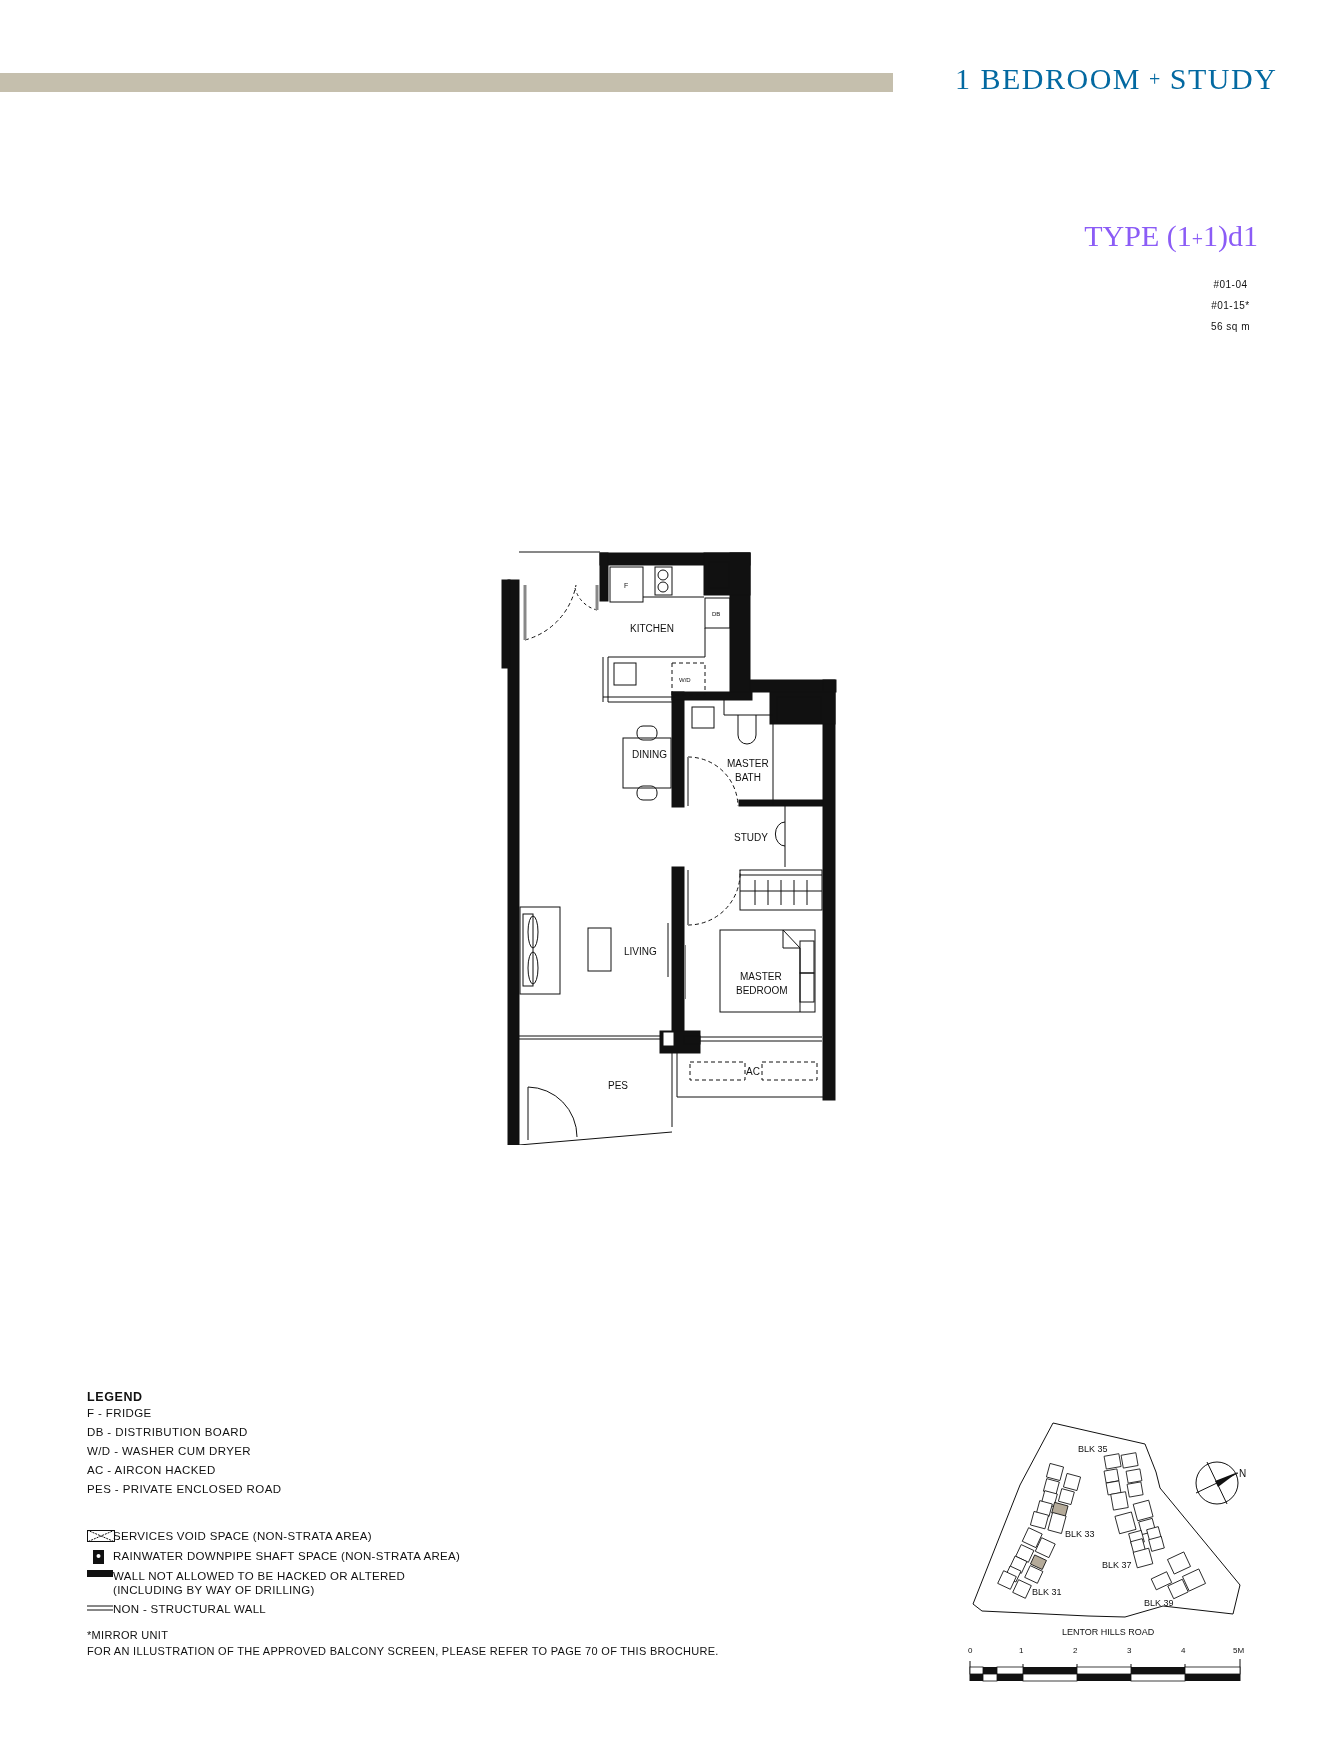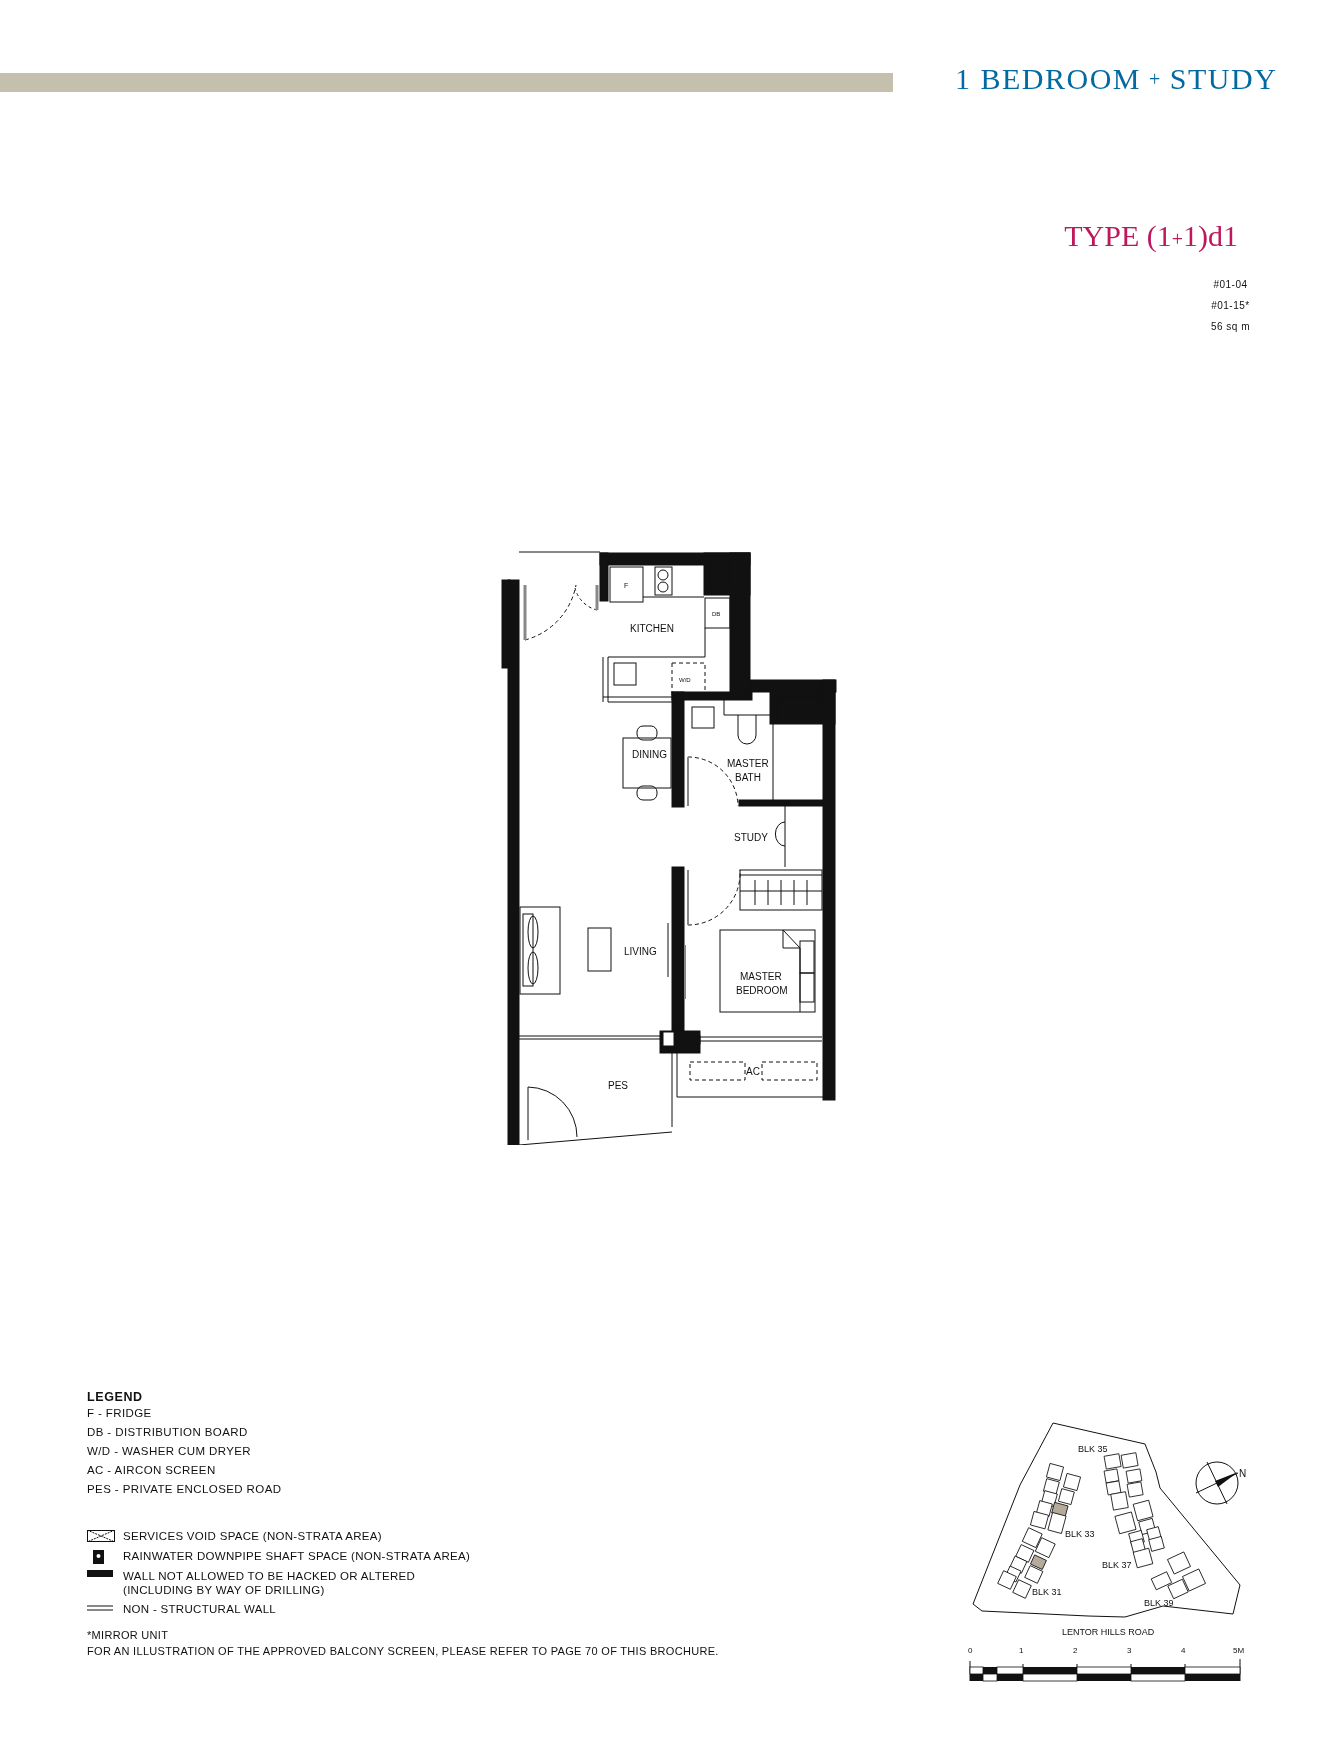--- a/index.html
+++ b/index.html
@@ -1,30 +1,30 @@
 <!DOCTYPE html>
 <html><head>
 <meta charset="utf-8">
 <style>
   html, body { margin:0; padding:0; background:#ffffff; }
   body { width:1318px; height:1740px; position:relative; overflow:hidden; font-family:"Liberation Sans", sans-serif; color:#111; }
   .band { position:absolute; left:0; top:73px; width:893px; height:19px; background:#c5bfad; }
   .title { position:absolute; left:955px; top:62px; font-family:"Liberation Serif", serif; font-size:30px; letter-spacing:1.5px; color:#0369a1; white-space:nowrap; }
   .title .plus { font-size:20px; padding:0 8px; position:relative; top:-3px; }
-  .type { position:absolute; right:80px; top:219px; font-family:"Liberation Serif", serif; font-size:30px; color:#be185d; white-space:nowrap; }
+  .type { position:absolute; right:60px; top:219px; font-family:"Liberation Serif", serif; font-size:30px; color:#8b5cf6; white-space:nowrap; }
   .type .plus { font-size:20px; }
   .units { position:absolute; right:68px; top:274px; text-align:center; font-size:10px; line-height:21px; letter-spacing:0.5px; }
   .units div { white-space:nowrap; }
   .plan { position:absolute; left:500px; top:545px; }
   .plan text { font-family:"Liberation Sans", sans-serif; fill:#111; }
   .legend { position:absolute; left:87px; top:1390px; font-size:11.5px; letter-spacing:0.4px; }
   .legend .hd { font-weight:bold; font-size:12.5px; letter-spacing:0.6px; }
   .legend .row { height:19px; line-height:19px; white-space:nowrap; }
   .sym { position:absolute; left:87px; top:1526px; font-size:11.5px; letter-spacing:0.3px; }
-  .sym .srow { position:relative; height:20px; line-height:20px; padding-left:36px; white-space:nowrap; }
+  .sym .srow { position:relative; height:20px; line-height:20px; padding-left:26px; white-space:nowrap; }
   .sym .srow.tall { height:33px; line-height:14px; padding-top:3px; box-sizing:border-box; }
   .sym .ic { position:absolute; left:0; top:4px; }
   .notes { position:absolute; left:87px; top:1628px; font-size:11px; line-height:15.5px; letter-spacing:0.3px; }
   .notes div { white-space:nowrap; }
   .site { position:absolute; left:960px; top:1410px; }
   .site text { font-family:"Liberation Sans", sans-serif; fill:#111; }
   .scale { position:absolute; left:960px; top:1640px; }
   .scale text { font-family:"Liberation Sans", sans-serif; fill:#111; }
 </style>
 </head>
@@ -158,21 +158,21 @@
     <line x1="528" y1="1087" x2="528" y2="1140"></line>
     <text x="608" y="1089" font-size="10" stroke="none">PES</text>
   </g>
 </svg>
 
 <div class="legend">
   <div class="hd">LEGEND</div>
   <div class="row">F - FRIDGE</div>
   <div class="row">DB - DISTRIBUTION BOARD</div>
   <div class="row">W/D - WASHER CUM DRYER</div>
-  <div class="row">AC - AIRCON SCREEN</div>
+  <div class="row">AC - AIRCON HACKED</div>
   <div class="row">PES - PRIVATE ENCLOSED ROAD</div>
 </div>
 
 <div class="sym">
   <div class="srow">
     <svg class="ic" width="28" height="12">
       <rect x="0.5" y="0.5" width="27" height="11" fill="none" stroke="#111"></rect>
       <line x1="0" y1="0" x2="28" y2="12" stroke="#111" stroke-dasharray="2,1"></line>
       <line x1="28" y1="0" x2="0" y2="12" stroke="#111" stroke-dasharray="2,1"></line>
     </svg>

